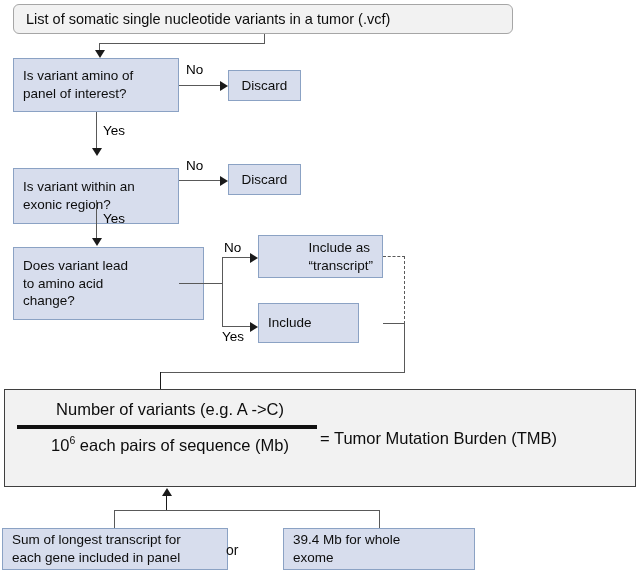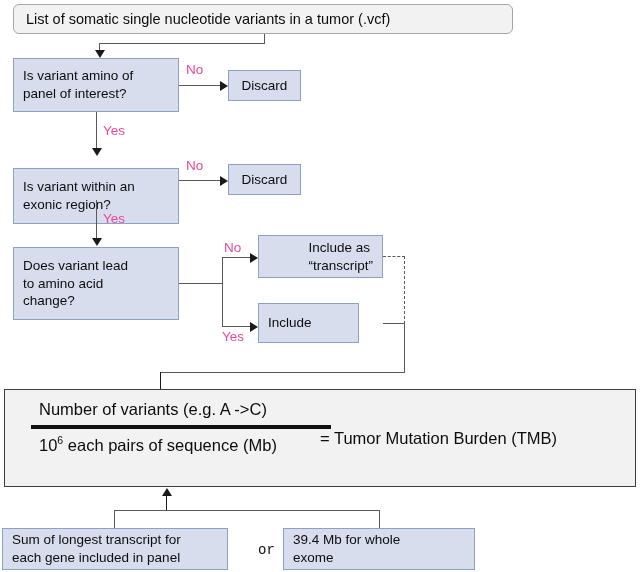--- a/index.html
+++ b/index.html
@@ -44,21 +44,21 @@
   
   .formula-box {
     background: #f2f2f2;
     border: 1.6px solid #3f3f3f;
     display: block;
     padding: 0;
   }
   .label {
     position: absolute;
     font-size: 13.5px;
-    color: #ec4899;
+    color: #000000;
     white-space: nowrap;
   }
   
   .ln {
     position: absolute;
     background: #595959;
   }
   .ln-h { height: 1.3px; }
   .ln-v { width: 1.3px; }
   .ln-dark { background: #1a1a1a; }
@@ -89,23 +89,24 @@
   .arrow-right {
     position: absolute;
     width: 0; height: 0;
     border-top: 5px solid transparent;
     border-bottom: 5px solid transparent;
     border-left: 8px solid #1a1a1a;
   }
   
   .frac {
     position: absolute;
-    left: 26px;
+    left: 12px;
     top: 6px;
     width: 300px;
+    text-align: center;
   }
   .frac-num, .frac-den {
     font-size: 16.5px;
     color: #0d0d0d;
     padding: 3px 2px 4px 8px;
     white-space: nowrap;
   }
   .frac-bar {
     height: 3.2px;
     background: #111111;
@@ -175,21 +176,21 @@
   <div class="label" style="left:186px; top:158px;">No</div>
 
   <div class="node blue-box" style="left:228px; top:164px; width:73px; height:31px; justify-content:center;">
     <span>Discard</span>
   </div>
 
   <div class="ln ln-v" style="left:96px; top:200px; height:39px;"></div>
   <div class="arrow-down" style="left:92px; top:238px;"></div>
   <div class="label" style="left:103px; top:211px;">Yes</div>
 
-  <div class="node blue-box" style="left:13px; top:247px; width:166px; height:73px;">
+  <div class="node blue-box" style="left:13px; top:247px; width:191px; height:73px;">
     <span>
       <span class="multiline">Does variant lead</span>
       <span class="multiline">to amino acid</span>
       <span class="multiline">change?</span>
     </span>
   </div>
 
   <div class="ln ln-h" style="left:179px; top:283px; width:44px;"></div>
   <div class="ln ln-v" style="left:222px; top:257px; height:70px;"></div>
 
@@ -236,21 +237,21 @@
   <div class="ln ln-v" style="left:114px; top:510px; height:20px;"></div>
   <div class="ln ln-v" style="left:379px; top:510px; height:20px;"></div>
 
   <div class="node blue-box" style="left:2px; top:528px; width:226px; height:42px;">
     <span>
       <span class="multiline">Sum of longest transcript for</span>
       <span class="multiline">each gene included in panel</span>
     </span>
   </div>
 
-  <div class="or-label" style="left:258px; top:542px;font-family:Liberation Mono, monospace;">or</div>
+  <div class="or-label" style="left:226px; top:542px;">or</div>
 
   <div class="node blue-box" style="left:283px; top:528px; width:192px; height:42px;">
     <span>
       <span class="multiline">39.4 Mb for whole</span>
       <span class="multiline">exome</span>
     </span>
   </div>
 
 </div>
 

